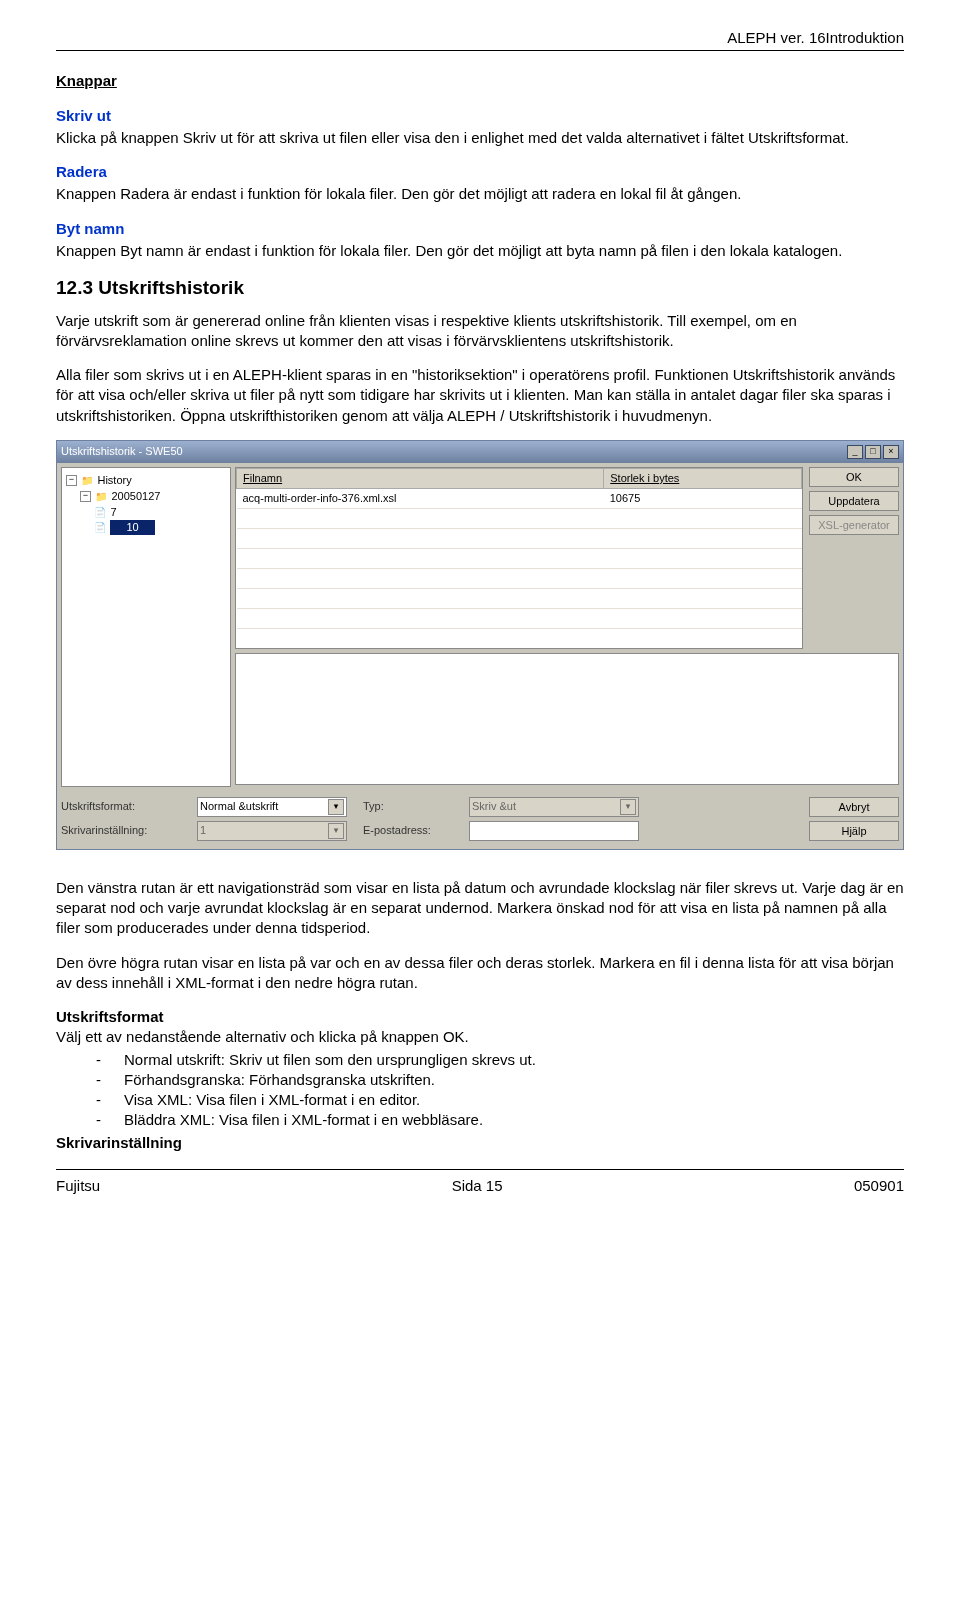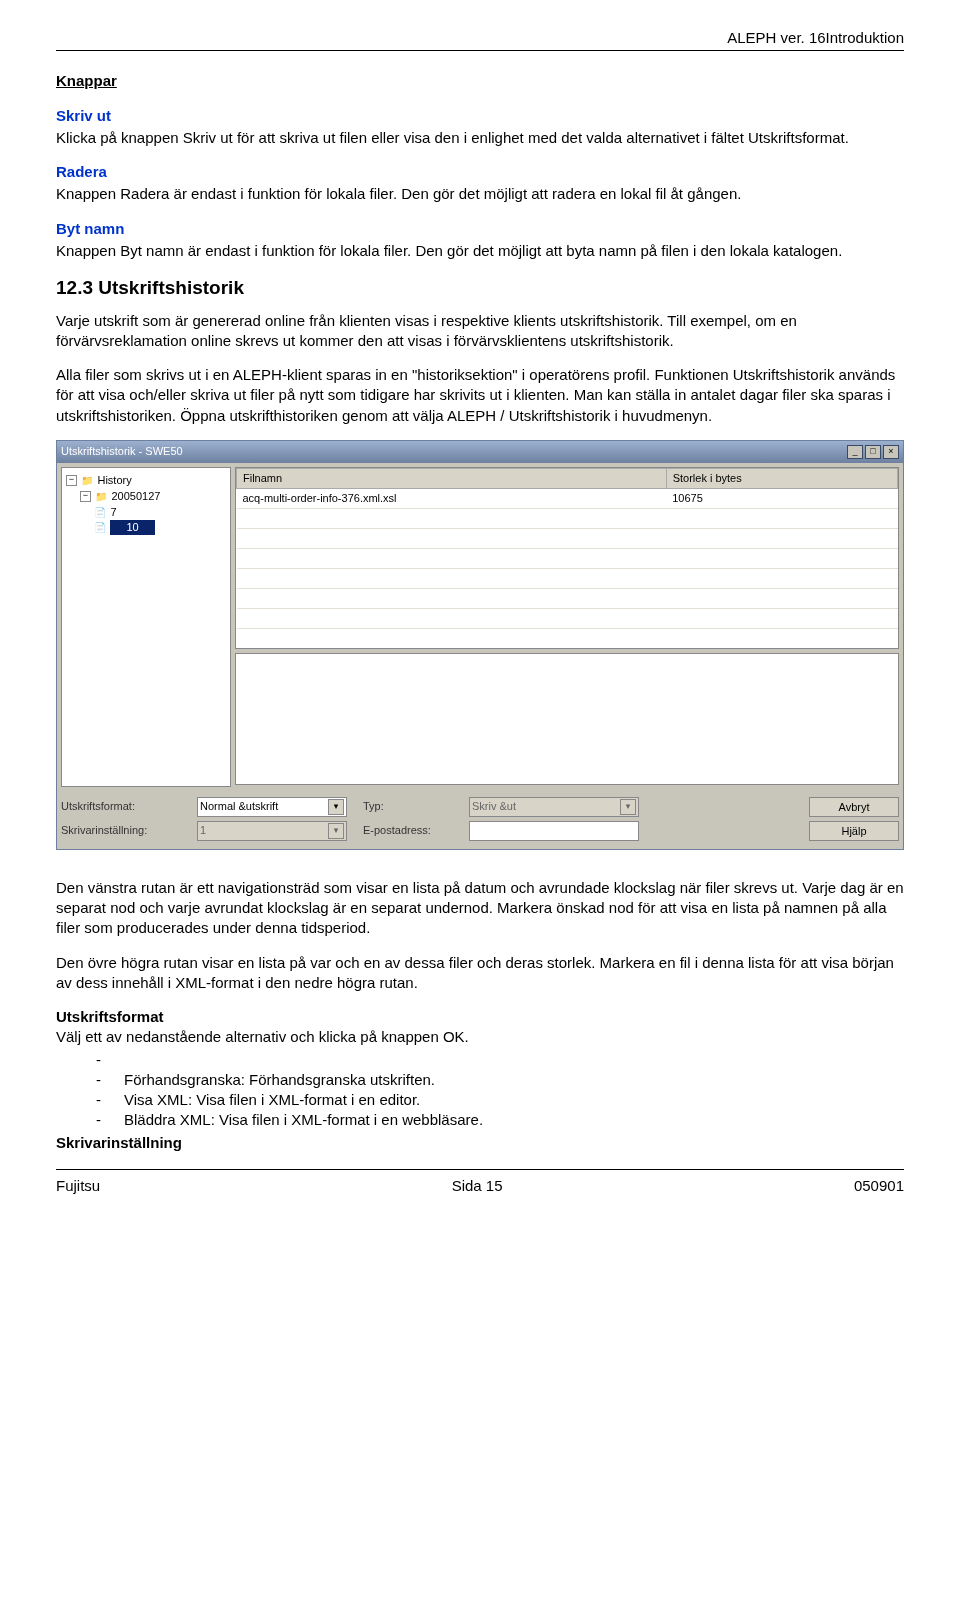--- a/index.html
+++ b/index.html
@@ -157,20 +157,21 @@
     width:100%;
     border-collapse:collapse;
     font-size:11px;
   }
   .file-table th {
     text-align:left;
     background:#d8d4c8;
     border:1px solid #aaa;
     padding:2px 6px;
     font-weight:normal;
+    text-decoration:underline;
   }
   .file-table td {
     padding:2px 6px;
     border-bottom:1px solid #e4e0d6;
     white-space:nowrap;
   }
   .file-table tr.empty td { height:15px; }
   .side-btns {
     width:90px;
     display:flex;
@@ -317,20 +318,25 @@
                     <td></td>
                     <td></td>
                   </tr>
               <tr class="empty">
                     <td></td>
                     <td></td>
                   </tr>
             </tbody>
               </table>
           </div>
+          <div class="side-btns">
+            <button>OK</button>
+            <button>Uppdatera</button>
+            <button disabled="">XSL-generator</button>
+          </div>
         </div>
         <div class="preview"></div>
       </div>
     </div>
 
     <div class="form-area">
       <div class="form-left">
         <label>Utskriftsformat:</label>
         <div class="combo">
           <span>Normal &amp;utskrift</span>
@@ -359,20 +365,21 @@
   </div>
 
   <p>Den vänstra rutan är ett navigationsträd som visar en lista på datum och avrundade klockslag när filer skrevs ut. Varje dag är en separat nod och varje avrundat klockslag är en separat undernod. Markera önskad nod för att visa en lista på namnen på alla filer som producerades under denna tidsperiod.</p>
   <p>Den övre högra rutan visar en lista på var och en av dessa filer och deras storlek. Markera en fil i denna lista för att visa början av dess innehåll i XML-format i den nedre högra rutan.</p>
 
   <div class="utsnitt-strong">Utskriftsformat</div>
   <div>Välj ett av nedanstående alternativ och klicka på knappen OK.</div>
   <div class="list">
     <div class="list-row">
         <span class="list-dash">-</span>
+        <span>Normal utskrift: Skriv ut filen som den ursprungligen skrevs ut.</span>
       </div>
     <div class="list-row">
         <span class="list-dash">-</span>
         <span>Förhandsgranska: Förhandsgranska utskriften.</span>
       </div>
     <div class="list-row">
         <span class="list-dash">-</span>
         <span>Visa XML: Visa filen i XML-format i en editor.</span>
       </div>
     <div class="list-row">

